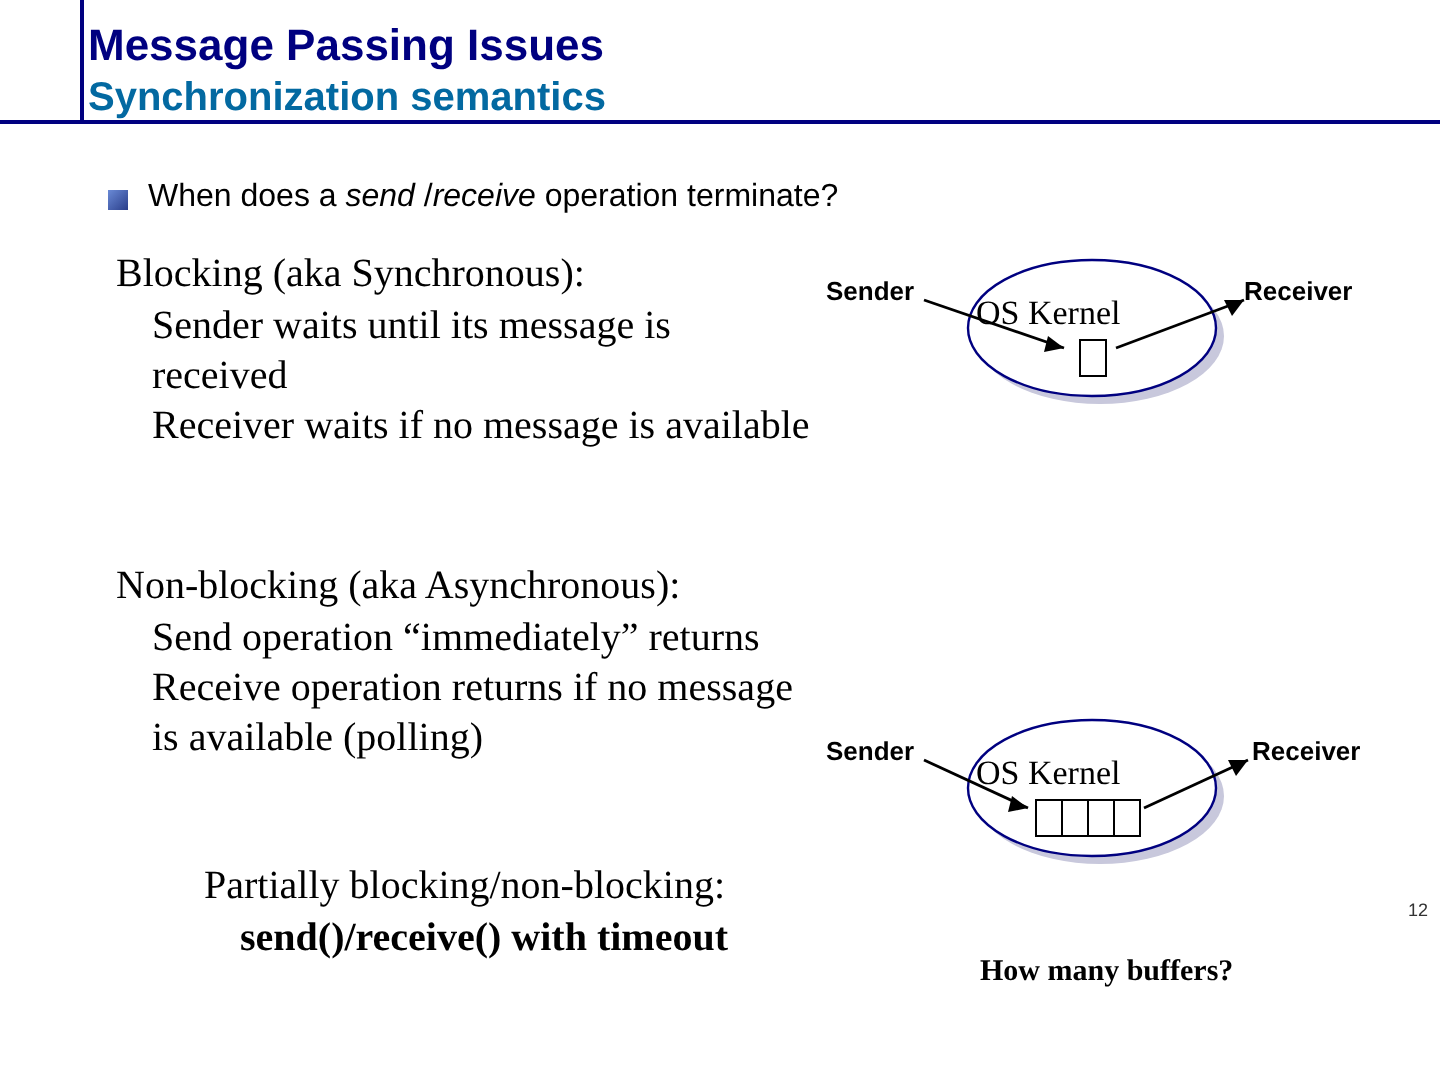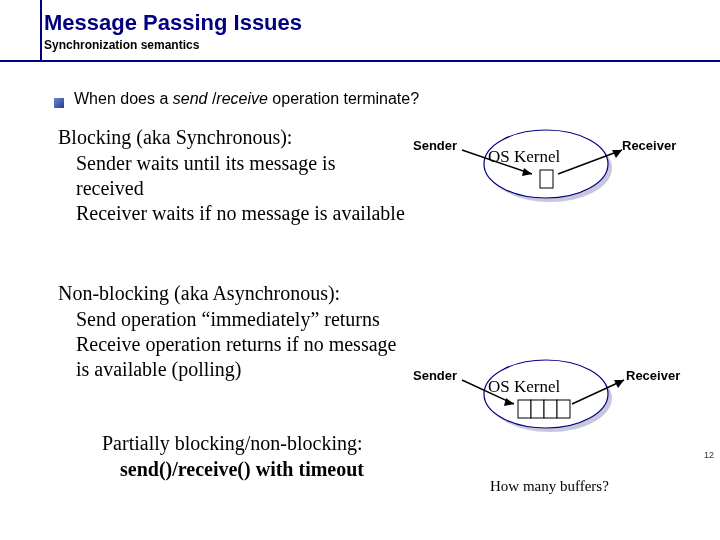--- a/index.html
+++ b/index.html
@@ -1,36 +1,36 @@
 <!DOCTYPE html>
 <html><head>
 <meta charset="utf-8">
 <style>
   * { margin: 0; padding: 0; box-sizing: border-box; }
   body { width: 720px; height: 540px; background: #fff; font-family: Arial, sans-serif; position: relative; overflow: hidden; }
   .slide { width: 720px; height: 464px; position: relative; }
   .header { padding: 10px 0 0 44px; }
   .title { font-size: 22px; font-weight: bold; color: #000080; }
-  .subtitle { font-size: 12px; font-weight: bold; color: #000000; margin-top: 2px; }
+  .subtitle { font-size: 20px; font-weight: bold; color: #0369a1; margin-top: 2px; }
   .rule { position: absolute; left: 0; top: 60px; width: 720px; height: 2px; background: #000080; }
   .rule-v { position: absolute; left: 40px; top: 0; width: 2px; height: 62px; background: #000080; }
   .content { position: absolute; left: 54px; top: 90px; right: 20px; }
-  .bullet-row { display: flex; align-items: flex-end; margin-bottom: 18px; }
+  .bullet-row { display: flex; align-items: flex-start; margin-bottom: 18px; }
   .bullet-icon { width: 10px; height: 10px; background: linear-gradient(135deg,#6a8ad6,#2a3e8a); margin-top: 5px; margin-right: 10px; flex: 0 0 auto; transform: rotate(0deg); }
   .q { font-size: 16px; color: #000; }
   .q .em { font-style: italic; }
   .section { margin-left: 4px; margin-top: 8px; font-family: "Comic Sans MS","Comic Sans",cursive; }
   .sec-head { font-size: 20px; color: #000; margin-bottom: 2px; }
   .sec-body { font-size: 20px; color: #000; margin-left: 18px; line-height: 1.25; max-width: 330px; }
   .code { font-family: "Comic Sans MS","Comic Sans",cursive; font-weight: bold; }
   .ital { }
   .lbl { position: absolute; font-size: 13px; font-weight: bold; font-family: Arial, sans-serif; }
   .kernel { position: absolute; font-family: "Times New Roman", serif; font-size: 17px; }
   svg.diagram { position: absolute; overflow: visible; }
-  .howmany { position: absolute; font-family: "Times New Roman", serif; font-weight: normal; font-size: 15px; }
+  .howmany { position: absolute; font-family: "Times New Roman", serif; font-weight: bold; font-size: 15px; }
   .pagenum { position: absolute; right: 6px; bottom: 4px; font-size: 9px; color: #333; }
 </style>
 </head>
 <body>
 
 <div class="slide">
   <div class="rule-v"></div>
   <div class="header">
     <div class="title">Message Passing Issues</div>
     <div class="subtitle">Synchronization semantics</div>

